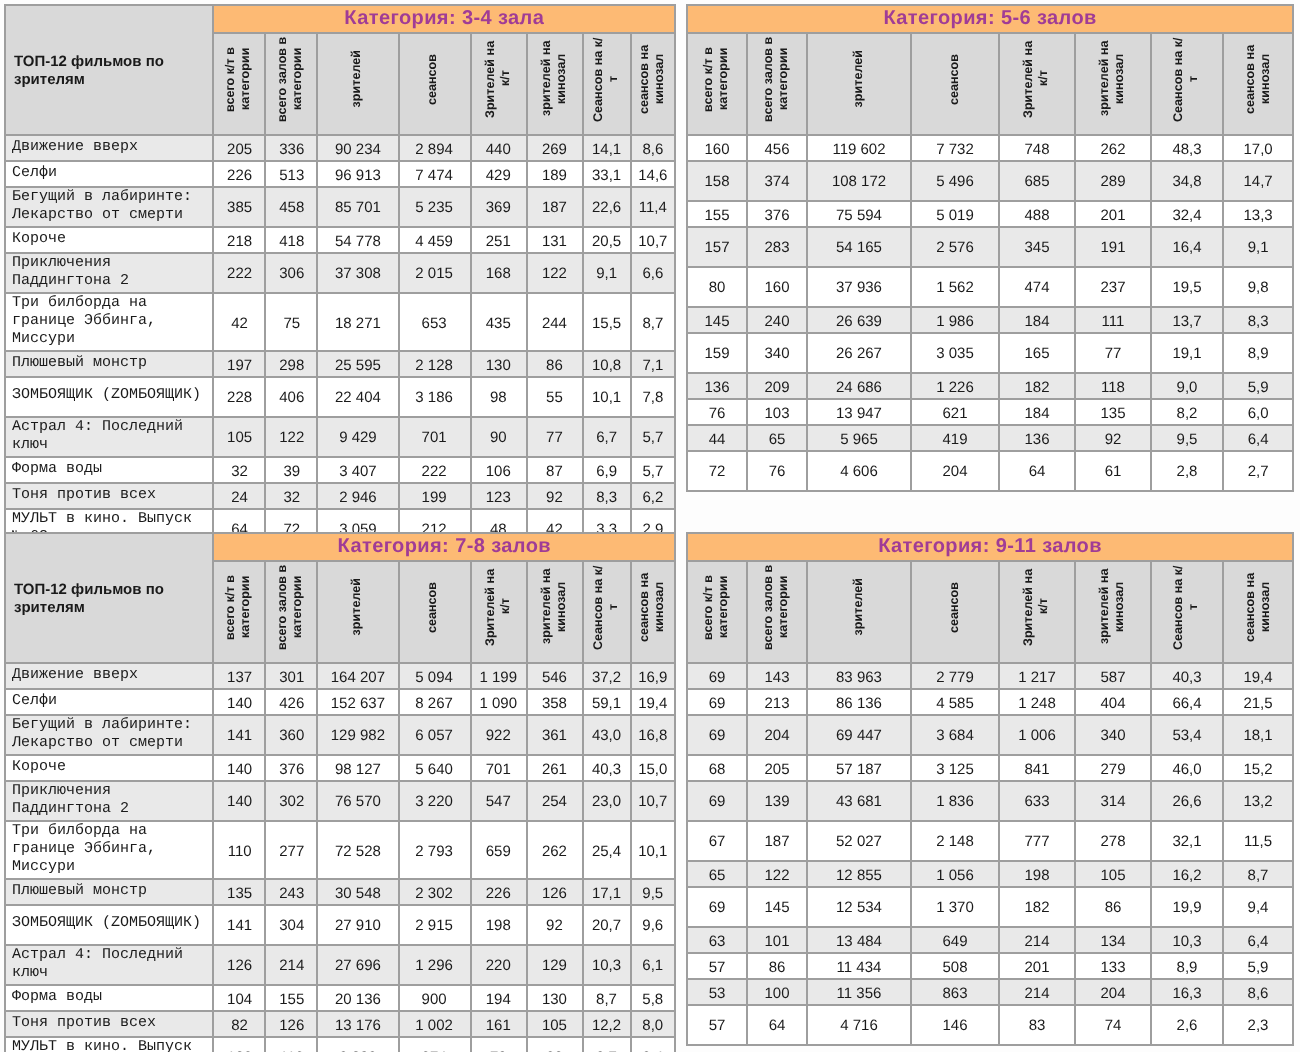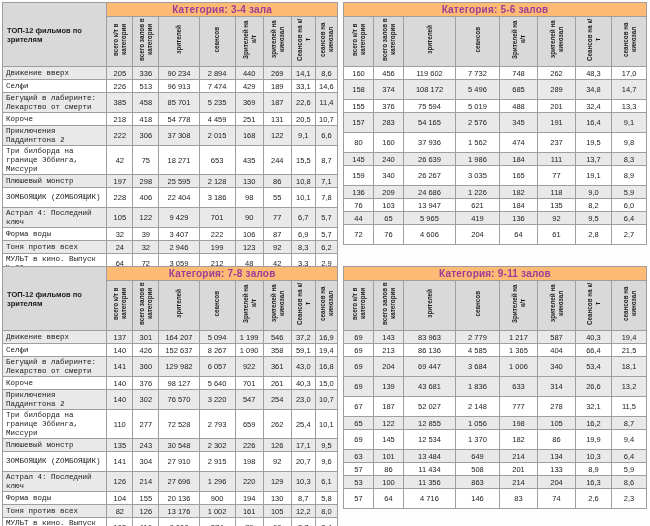--- a/index.html
+++ b/index.html
@@ -560,35 +560,45 @@
             <td class="num">1 217</td>
             <td class="num">587</td>
             <td class="num">40,3</td>
             <td class="num">19,4</td>
           </tr>
           <tr class="data-row">
             <td class="num">69</td>
             <td class="num">213</td>
             <td class="num">86 136</td>
             <td class="num">4 585</td>
-            <td class="num">1 365</td>
+            <td class="num">1 248</td>
             <td class="num">404</td>
             <td class="num">66,4</td>
             <td class="num">21,5</td>
           </tr>
           <tr class="data-row odd tall">
             <td class="num">69</td>
             <td class="num">204</td>
             <td class="num">69 447</td>
             <td class="num">3 684</td>
             <td class="num">1 006</td>
             <td class="num">340</td>
             <td class="num">53,4</td>
             <td class="num">18,1</td>
           </tr>
+          <tr class="data-row">
+            <td class="num">68</td>
+            <td class="num">205</td>
+            <td class="num">57 187</td>
+            <td class="num">3 125</td>
+            <td class="num">841</td>
+            <td class="num">279</td>
+            <td class="num">46,0</td>
+            <td class="num">15,2</td>
+          </tr>
           <tr class="data-row odd tall">
             <td class="num">69</td>
             <td class="num">139</td>
             <td class="num">43 681</td>
             <td class="num">1 836</td>
             <td class="num">633</td>
             <td class="num">314</td>
             <td class="num">26,6</td>
             <td class="num">13,2</td>
           </tr>

